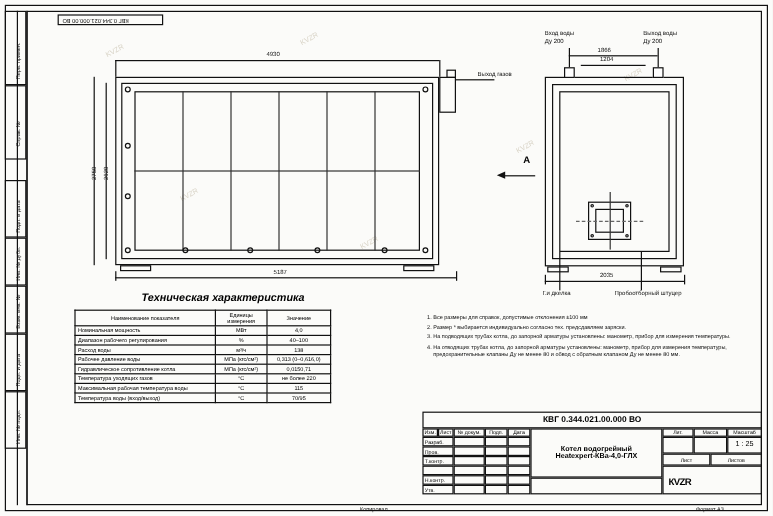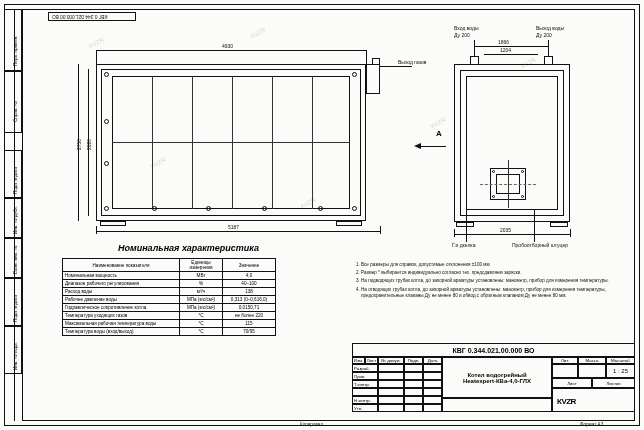--- a/index.html
+++ b/index.html
@@ -167,21 +167,21 @@
   <div class="ln" style="left:454px;top:234px;width:116px;height:1px;"></div>
   <div class="ln" style="left:454px;top:229px;width:1px;height:8px;"></div>
   <div class="ln" style="left:570px;top:229px;width:1px;height:8px;"></div>
   <div class="dim" style="left:500px;top:227px;">2035</div>
 
   <div class="ln" style="left:466px;top:210px;width:1px;height:32px;"></div>
   <div class="txt" style="left:452px;top:243px;">Г.и дкелка</div>
   <div class="ln" style="left:534px;top:210px;width:1px;height:32px;"></div>
   <div class="txt" style="left:512px;top:243px;">Пробоотборный штуцер</div>
 
-  <div class="heading" style="left:118px;top:243px;font-size:9px;">Номинальная характеристика</div>
+  <div class="heading" style="left:118px;top:243px;font-size:9px;">Техническая характеристика</div>
   <table class="spec">
     <thead>
       <tr>
         <th class="nm">Наименование показателя</th>
         <th class="un">Единицы измерения</th>
         <th class="vl">Значение</th>
       </tr>
     </thead>
     <tbody>
       <tr>

